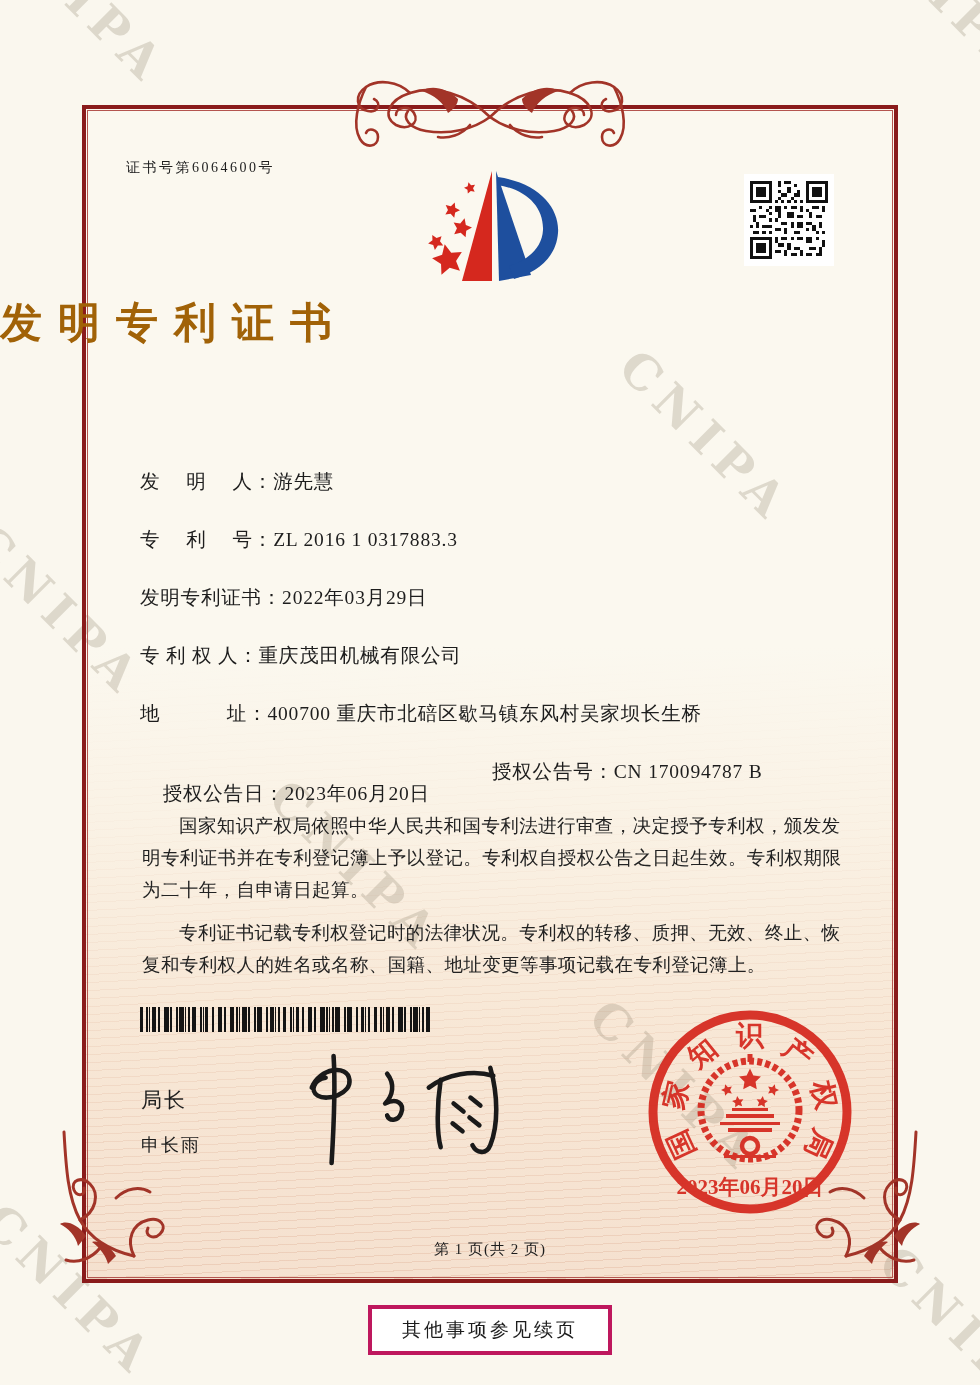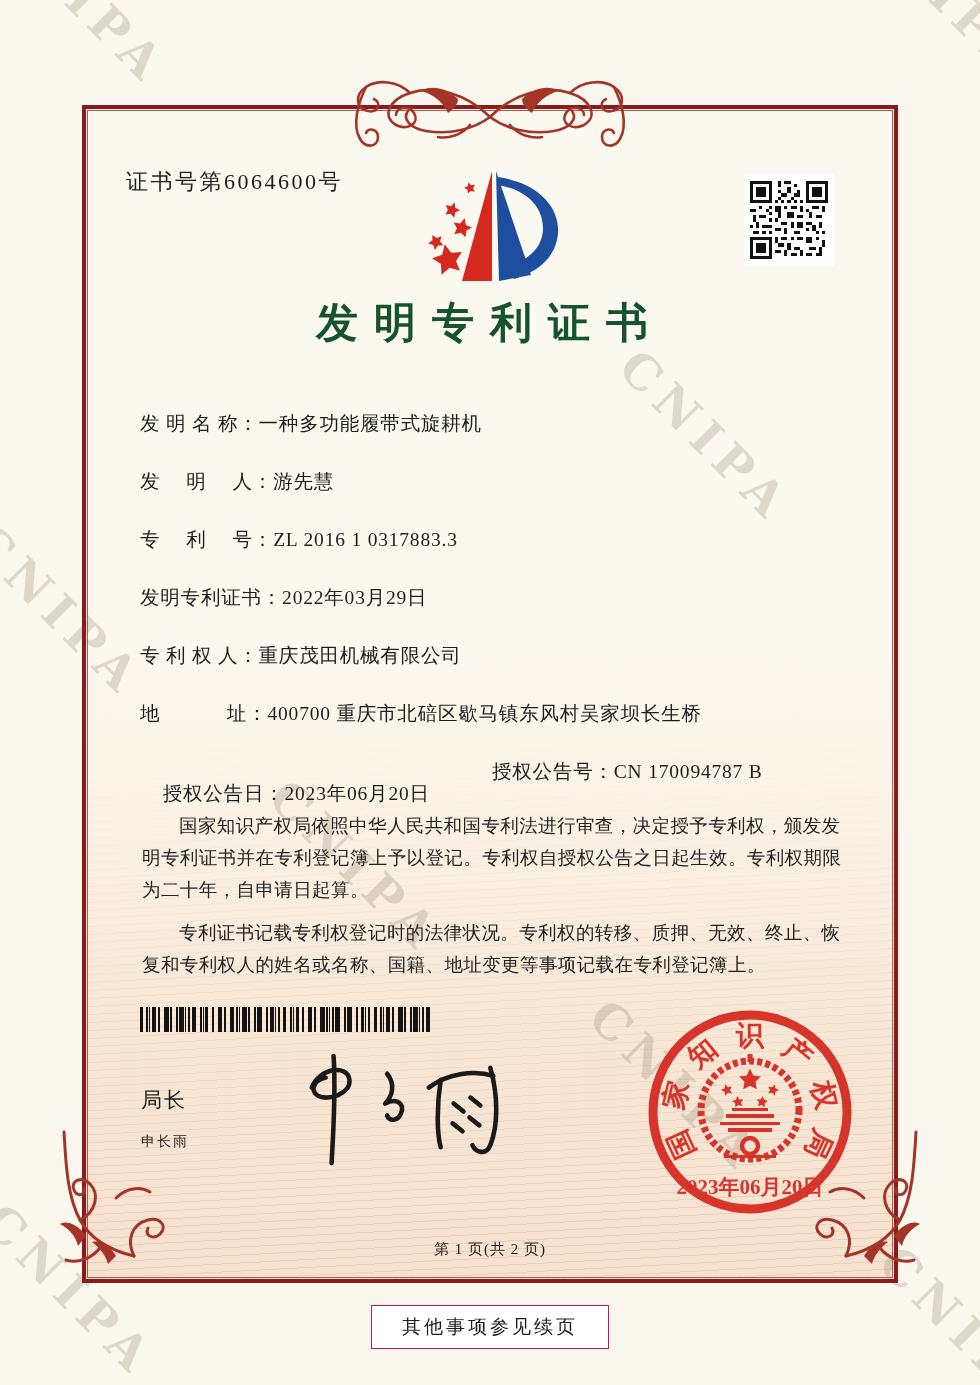--- a/index.html
+++ b/index.html
@@ -26,49 +26,49 @@
   .frame{
     position:absolute;left:82px;top:105px;width:808px;height:1170px;z-index:2;
     border:4px solid #8a1b1b;pointer-events:none;
   }
   .frame-line2{position:absolute;inset:1px;border:1px solid #b4554f;}
   .ornament-top{position:absolute;left:338px;top:72px;width:304px;height:86px;z-index:3;}
   .corner-fl{position:absolute;width:150px;height:150px;z-index:3;}
   .corner-fl.left{left:56px;top:1128px;}
   .corner-fl.right{left:774px;top:1128px;transform:scaleX(-1);}
   
-  .cert-no{position:absolute;left:126px;top:167px;z-index:3;font-size:22px;letter-spacing:2.5px;}
+  .cert-no{position:absolute;left:126px;top:159px;z-index:3;font-size:14px;letter-spacing:2.5px;}
   .logo{position:absolute;left:402px;top:163px;width:168px;height:130px;z-index:3;}
   .qr-box{position:absolute;left:744px;top:174px;width:90px;height:92px;background:#ffffff;z-index:3;
           display:flex;align-items:center;justify-content:center;}
-  .title{position:absolute;left:0;top:295px;width:100%;text-align:center;z-index:3;
-         font-size:42px;font-weight:bold;letter-spacing:16px;color:#14532d;}
+  .title{position:absolute;left:0;top:295px;width:100%;text-align:left;z-index:3;
+         font-size:42px;font-weight:bold;letter-spacing:16px;color:#a16207;}
   
   .row{position:absolute;left:140px;z-index:3;font-size:19.5px;letter-spacing:0.8px;white-space:pre;}
   .row .grant{position:absolute;left:352px;top:0;white-space:pre;}
   
   .paras{position:absolute;left:142px;top:810px;width:708px;z-index:3;
          font-size:18.5px;line-height:1.74;letter-spacing:0.4px;color:#222;}
   .paras p{margin:0 0 10px 0;text-indent:2em;}
   
   .barcode{position:absolute;left:140px;top:1007px;width:292px;height:25px;z-index:3;
     background-image:
       repeating-linear-gradient(90deg,#141414 0 2px,rgba(0,0,0,0) 2px 6px),
       repeating-linear-gradient(90deg,#141414 0 3px,rgba(0,0,0,0) 3px 13px),
       repeating-linear-gradient(90deg,#141414 0 1px,rgba(0,0,0,0) 1px 9px);
   }
   .director-title{position:absolute;left:141px;top:1086px;z-index:4;
     font-family:"Liberation Sans","DejaVu Sans",sans-serif;font-size:21px;letter-spacing:2px;}
   .director-name{position:absolute;left:141px;top:1133px;z-index:4;
-    font-family:Liberation Sans, sans-serif;font-size:14px;letter-spacing:2px;}
+    font-family:Liberation Sans, sans-serif;font-size:18px;letter-spacing:2px;}
   .sig{position:absolute;left:288px;top:1046px;width:232px;height:124px;z-index:4;}
   .seal{position:absolute;left:640px;top:1002px;width:220px;height:220px;z-index:5;opacity:0.93;}
   .page-info{position:absolute;left:0;top:1240px;width:100%;text-align:center;z-index:3;font-size:15px;letter-spacing:1px;}
   .note-box{position:absolute;left:50%;top:1305px;transform:translateX(-50%);z-index:3;
-    background:#ffffff;border:1px solid #be185d;padding:8px 30px;
+    background:#ffffff;border:4px solid #be185d;padding:8px 30px;
     font-size:19px;letter-spacing:3px;white-space:nowrap;}
 </style>
 </head>
 <body>
 
 <div class="page">
 
   <div class="frame-fill"></div>
 
   <span class="wm" style="left:-28px;top:-30px;">CNIPA</span>
@@ -147,21 +147,20 @@
         <path d="M0,9h2v1h-2zM3,8h1v1h-1zM5,9h1v1h-1zM1,11h1v2h-1zM3,11h2v1h-2zM0,14h1v1h-1zM2,13h1v2h-1zM4,14h2v1h-2zM1,16h2v1h-2zM4,16h1v1h-1z"></path>
         <path d="M8,8h2v2h-2zM11,8h1v1h-1zM13,8h2v1h-2zM16,8h1v2h-1zM9,10h1v2h-1zM12,10h2v2h-2zM15,11h2v1h-2zM8,12h1v1h-1zM10,13h2v1h-2zM13,13h1v2h-1zM15,13h2v2h-2zM8,15h2v1h-2zM11,15h1v2h-1zM14,16h2v1h-2z"></path>
         <path d="M18,9h1v1h-1zM20,8h2v1h-2zM23,8h1v2h-1zM19,10h1v2h-1zM21,11h2v1h-2zM18,13h2v1h-2zM22,13h1v2h-1zM20,14h1v2h-1zM18,15h1v1h-1zM23,16h1v1h-1zM21,16h1v1h-1z"></path>
         <path d="M8,18h1v2h-1zM10,18h2v1h-2zM13,18h1v1h-1zM15,18h2v1h-2zM9,20h2v1h-2zM12,20h1v2h-1zM14,21h2v1h-2zM8,22h2v1h-2zM11,22h1v2h-1zM13,23h2v1h-2zM16,22h1v2h-1zM18,18h2v2h-2zM21,18h1v1h-1zM23,19h1v2h-1zM19,21h2v1h-2zM22,21h1v2h-1zM18,23h2v1h-2zM21,23h2v1h-2z"></path>
       </g>
     </svg>
   </div>
 
   <div class="title">发明专利证书</div>
 
-  <div class="row" style="top:410px"><span>发 明 名 称：</span><span>一种多功能履带式旋耕机</span></div>
   <div class="row" style="top:468px"><span>发　 明　 人：</span><span>游先慧</span></div>
   <div class="row" style="top:526px"><span>专　 利　 号：</span><span>ZL 2016 1 0317883.3</span></div>
   <div class="row" style="top:584px"><span>发明专利证书：</span><span>2022年03月29日</span></div>
   <div class="row" style="top:642px"><span>专 利 权 人：</span><span>重庆茂田机械有限公司</span></div>
   <div class="row" style="top:700px"><span>地　　　 址：</span><span>400700 重庆市北碚区歇马镇东风村吴家坝长生桥</span></div>
   <div class="row" style="top:758px">
     <span>授权公告日：</span><span>2023年06月20日</span>
     <span class="grant"><span>授权公告号：</span><span>CN 170094787 B</span></span>
   </div>
 

